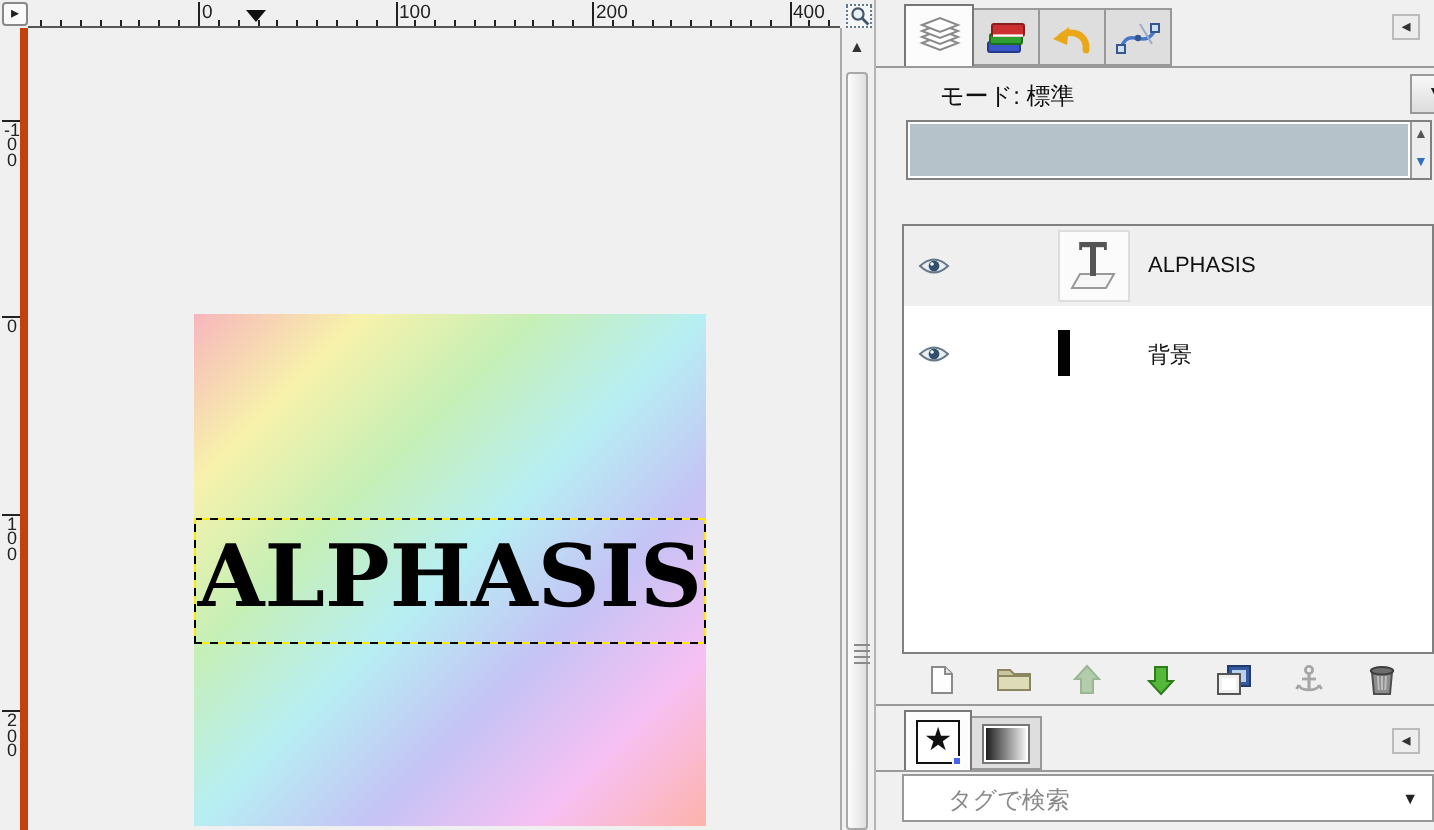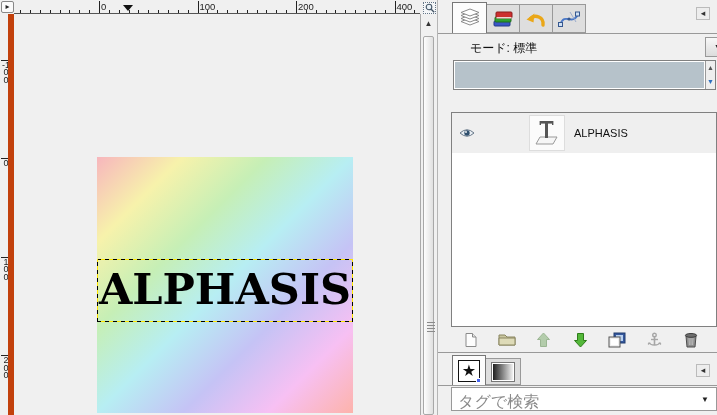--- a/index.html
+++ b/index.html
@@ -7,21 +7,21 @@
   body { font-family:"Liberation Sans", sans-serif; background:#e8e8e8; }
   .app { position:relative; width:717px; height:415px; background:#f0f0f0; overflow:hidden; }
 
   
   .corner-btn { position:absolute; left:1px; top:1px; width:13px; height:12px;
     background:#fafafa; border:1px solid #888; border-radius:2px; font-size:8px;
     line-height:10px; text-align:center; color:#222; }
   .h-ruler { position:absolute; left:14px; top:0; width:406px; height:14px;
     background:#f0f0f0; border-bottom:1px solid #555; overflow:hidden; }
   .v-ruler { position:absolute; left:0; top:14px; width:14px; height:401px;
-    background:#f0f0f0; border-right:6px solid #c2410c; overflow:hidden; }
+    background:#f0f0f0; border-right:4px solid #c2410c; overflow:hidden; }
   .tick { position:absolute; background:#222; }
   .rlabel { position:absolute; font-size:9.5px; color:#222; }
   .vlabel { position:absolute; left:2px; width:8px; font-size:9px; line-height:7.5px;
     word-break:break-all; text-align:center; color:#222; }
   .pointer-marker { position:absolute; left:109px; top:5px; width:0; height:0;
     border-left:5px solid transparent; border-right:5px solid transparent;
     border-top:6px solid #111; }
   .viewport { position:absolute; left:14px; top:14px; width:406px; height:401px;
     background:#f0f0f0; overflow:hidden; }
   .canvas-image { position:absolute; left:83px; top:143px; width:256px; height:256px; }
@@ -96,21 +96,21 @@
   .btab-label { font-size:12px; color:#222; }
   .btab-baseline { position:absolute; left:0; top:385px; width:100%; border-top:1px solid #999; }
   .star-box { position:relative; width:22px; height:22px; background:#fff; border:1.5px solid #111;
     font-size:16px; line-height:19px; text-align:center; color:#111; }
   .star-box .corner { position:absolute; right:-2px; bottom:-2px; width:5px; height:5px;
     background:#4664f0; border:1px solid #fff; }
   .grad-swatch { width:24px; height:20px; border:1px solid #777;
     background:linear-gradient(90deg,#141414,#fdfdfd); box-shadow:inset 0 0 0 1px #fff; }
   .search-row { position:absolute; left:13px; top:387px; width:266px; height:24px;
     background:#fff; border:1px solid #999; }
-  .search-text { position:absolute; left:6px; top:4px; font-size:16px; color:#8a8a8a; }
+  .search-text { position:absolute; left:22px; top:4px; font-size:12px; color:#8a8a8a; }
   .search-arrow { position:absolute; right:7px; top:7px; font-size:8px; color:#222; }
 </style>
 </head>
 <body>
 
 <div class="app">
 
   <div class="corner-btn">▸</div>
 
   <div class="h-ruler" id="hruler">
@@ -303,20 +303,33 @@
               <path d="M8 19 L25 19 L21 26 L4 26 Z" fill="#f6f6f6" stroke="#999" stroke-width="1"></path>
               <rect x="8" y="3" width="13" height="2.6" fill="#555"></rect>
               <rect x="13" y="3" width="3" height="17" fill="#555"></rect>
               <rect x="7.6" y="3" width="1.4" height="4" fill="#555"></rect>
               <rect x="20" y="3" width="1.4" height="4" fill="#555"></rect>
             </svg>
           </span>
         </span>
         <span class="layer-name">ALPHASIS</span>
       </div>
+      <div class="layer-row" style="height:48px;">
+        <span class="eye">
+          <svg width="16" height="10" viewBox="0 0 16 10">
+            <path d="M1 5 Q8 -1.5 15 5 Q8 11.5 1 5 Z" fill="#e9eef3" stroke="#667788" stroke-width="1"></path>
+            <circle cx="8" cy="5" r="2.7" fill="#30506e"></circle>
+            <circle cx="7" cy="4" r="0.9" fill="#fff"></circle>
+          </svg>
+        </span>
+        <span class="thumb-wrap">
+          <span class="bg-thumb" id="bgThumb" style="background: linear-gradient(135deg, rgb(247, 182, 189), rgb(247, 242, 171), rgb(198, 239, 182), rgb(183, 238, 243), rgb(197, 195, 245), rgb(247, 192, 243), rgb(253, 179, 171));"></span>
+        </span>
+        <span class="layer-name">背景</span>
+      </div>
     </div>
 
     <div class="action-bar">
       <span class="abtn">
         <svg width="15" height="16" viewBox="0 0 15 16">
           <path d="M3 1.5 H9.5 L13 5 V14.5 H3 Z" fill="#fdfdfd" stroke="#8a8a8a"></path>
           <path d="M9.5 1.5 V5 H13" fill="#e6e6e6" stroke="#8a8a8a"></path>
         </svg>
       </span>
       <span class="abtn">

